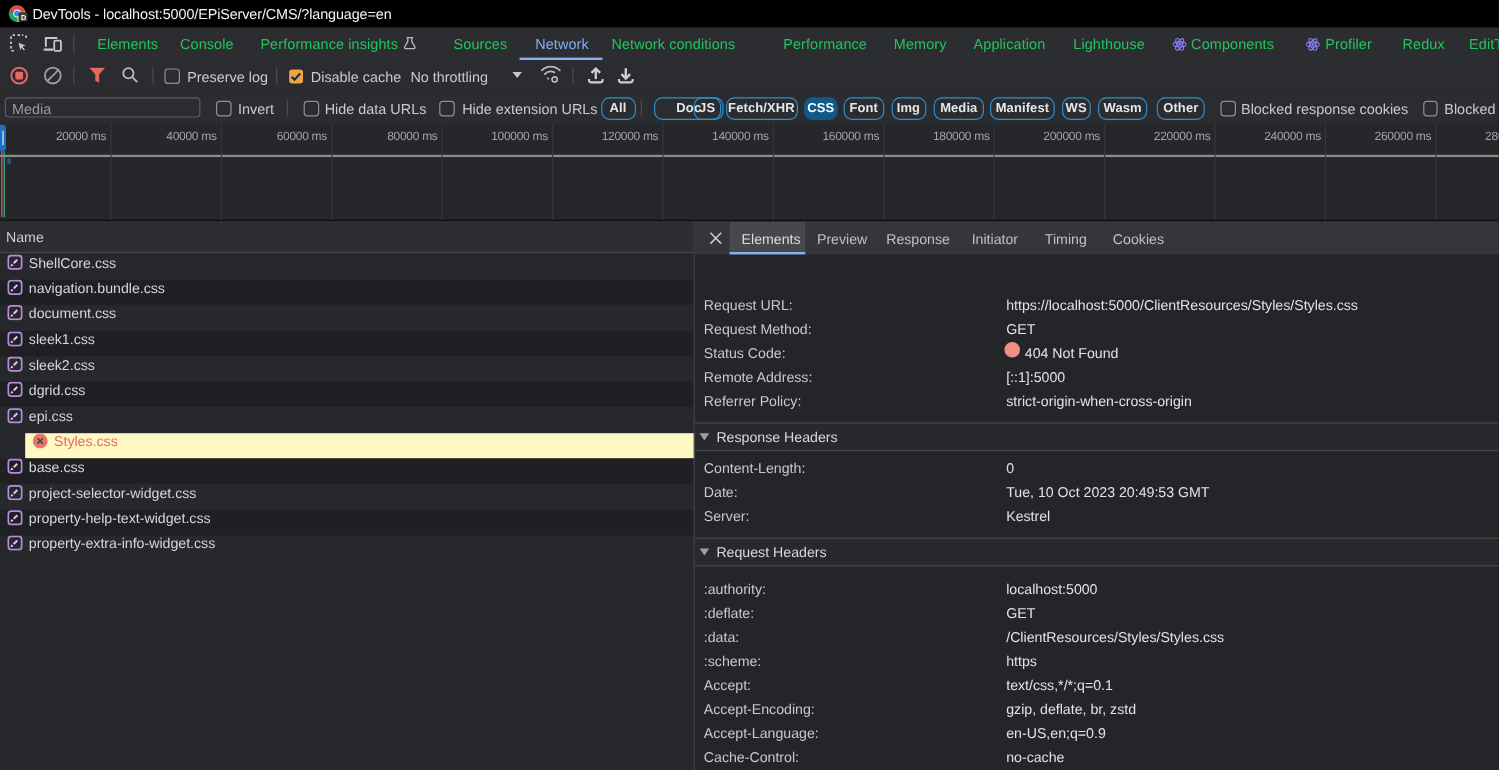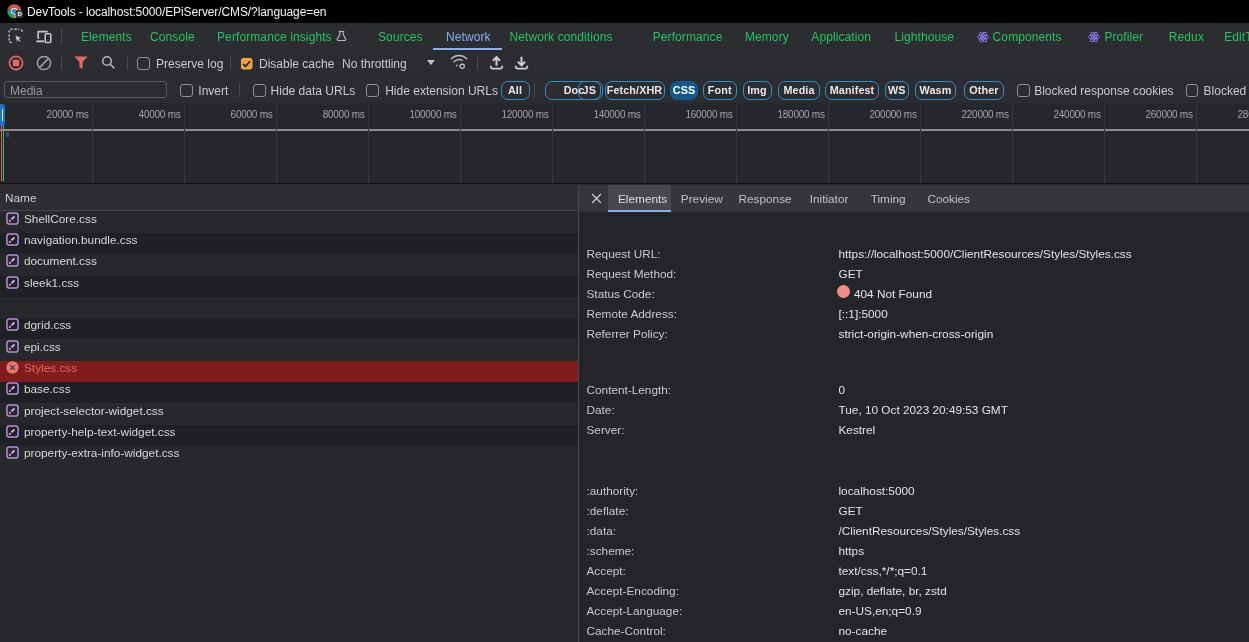--- a/index.html
+++ b/index.html
@@ -26,21 +26,21 @@
   .gline{position:absolute;top:104px;width:1px;height:79px;background:#36373b;}
   
   .nametable{left:0;top:184.5px;width:578px;height:457.5px;background:#27282b;}
   .nthead{position:absolute;left:0;top:0;width:578px;height:26px;background:#2c2e31;border-bottom:1px solid #45464a;
           font-size:11.8px;color:#cdced0;line-height:26px;padding-left:5px;box-sizing:border-box;}
   .row{position:absolute;left:0;width:578px;height:21.3px;font-size:11.8px;color:#d6d7d9;
        display:flex;}
   .row .fn{margin-left:24px;}
   .rodd{background:#26282b;}
   .reven{background:#1f2023;}
-  .rsel{background:#7f1d1d;color:#e4695c;}
+  .rsel{background:#fef9c3;color:#e4695c;margin-left:21px;}
   .fileicon{position:absolute;left:6px;width:13px;height:13px;}
   
   .divider{left:578px;top:184.5px;width:1px;height:457.5px;background:#47484b;}
   .rpanel{left:579px;top:184.5px;width:670px;height:457.5px;background:#242528;}
   .rtabs{position:absolute;left:0;top:0;width:670px;height:27px;background:#35363a;}
   .rtab{position:absolute;top:7px;font-size:11.8px;color:#c0c1c4;white-space:nowrap;}
   .rtabsel{position:absolute;left:29px;top:0;width:63px;height:25px;background:#47484c;border-bottom:2px solid #8aaef2;}
   .sechead{position:absolute;left:0;width:670px;background:#28292c;border-top:1px solid #454649;border-bottom:1px solid #454649;
            font-size:11.8px;color:#dadbdd;box-sizing:border-box;}
   .tri{display:inline-block;width:0;height:0;border-left:4.5px solid transparent;border-right:4.5px solid transparent;
@@ -261,20 +261,26 @@
           <use href="#cssfile"></use>
         </svg>
         <span class="fn">document.css</span>
       </div>
     <div class="row reven" style="top:91px">
         <svg class="fileicon">
           <use href="#cssfile"></use>
         </svg>
         <span class="fn">sleek1.css</span>
       </div>
+    <div class="row rodd" style="top:112.3px">
+        <svg class="fileicon">
+          <use href="#cssfile"></use>
+        </svg>
+        <span class="fn">sleek2.css</span>
+      </div>
     <div class="row reven" style="top:133.7px">
         <svg class="fileicon">
           <use href="#cssfile"></use>
         </svg>
         <span class="fn">dgrid.css</span>
       </div>
     <div class="row rodd" style="top:155px">
         <svg class="fileicon">
           <use href="#cssfile"></use>
         </svg>
@@ -330,26 +336,28 @@
       <div class="kvval" style="top:62px">https://localhost:5000/ClientResources/Styles/Styles.css</div>
     <div class="kvlab" style="top:82px">Request Method:</div>
       <div class="kvval" style="top:82px">GET</div>
     <div class="kvlab" style="top:102px">Status Code:</div>
     <div class="abs" style="left:258px;top:100px;width:13px;height:13px;border-radius:50%;background:#ef8e84"></div>
     <div class="kvval" style="top:102px;left:275px">404 Not Found</div>
     <div class="kvlab" style="top:122px">Remote Address:</div>
       <div class="kvval" style="top:122px">[::1]:5000</div>
     <div class="kvlab" style="top:142px">Referrer Policy:</div>
       <div class="kvval" style="top:142px">strict-origin-when-cross-origin</div>
+    <div class="sechead" style="top:167px;height:24px;line-height:23px;padding-left:4px"><span class="tri"></span>Response Headers</div>
     <div class="kvlab" style="top:198px">Content-Length:</div>
       <div class="kvval" style="top:198px">0</div>
     <div class="kvlab" style="top:218px">Date:</div>
       <div class="kvval" style="top:218px">Tue, 10 Oct 2023 20:49:53 GMT</div>
     <div class="kvlab" style="top:238px">Server:</div>
       <div class="kvval" style="top:238px">Kestrel</div>
+    <div class="sechead" style="top:263px;height:24px;line-height:23px;padding-left:4px"><span class="tri"></span>Request Headers</div>
     <div class="kvlab" style="top:299px">:authority:</div>
       <div class="kvval" style="top:299px">localhost:5000</div>
     <div class="kvlab" style="top:319px">:deflate:</div>
       <div class="kvval" style="top:319px">GET</div>
     <div class="kvlab" style="top:339px">:data:</div>
       <div class="kvval" style="top:339px">/ClientResources/Styles/Styles.css</div>
     <div class="kvlab" style="top:359px">:scheme:</div>
       <div class="kvval" style="top:359px">https</div>
     <div class="kvlab" style="top:379px">Accept:</div>
       <div class="kvval" style="top:379px">text/css,*/*;q=0.1</div>

